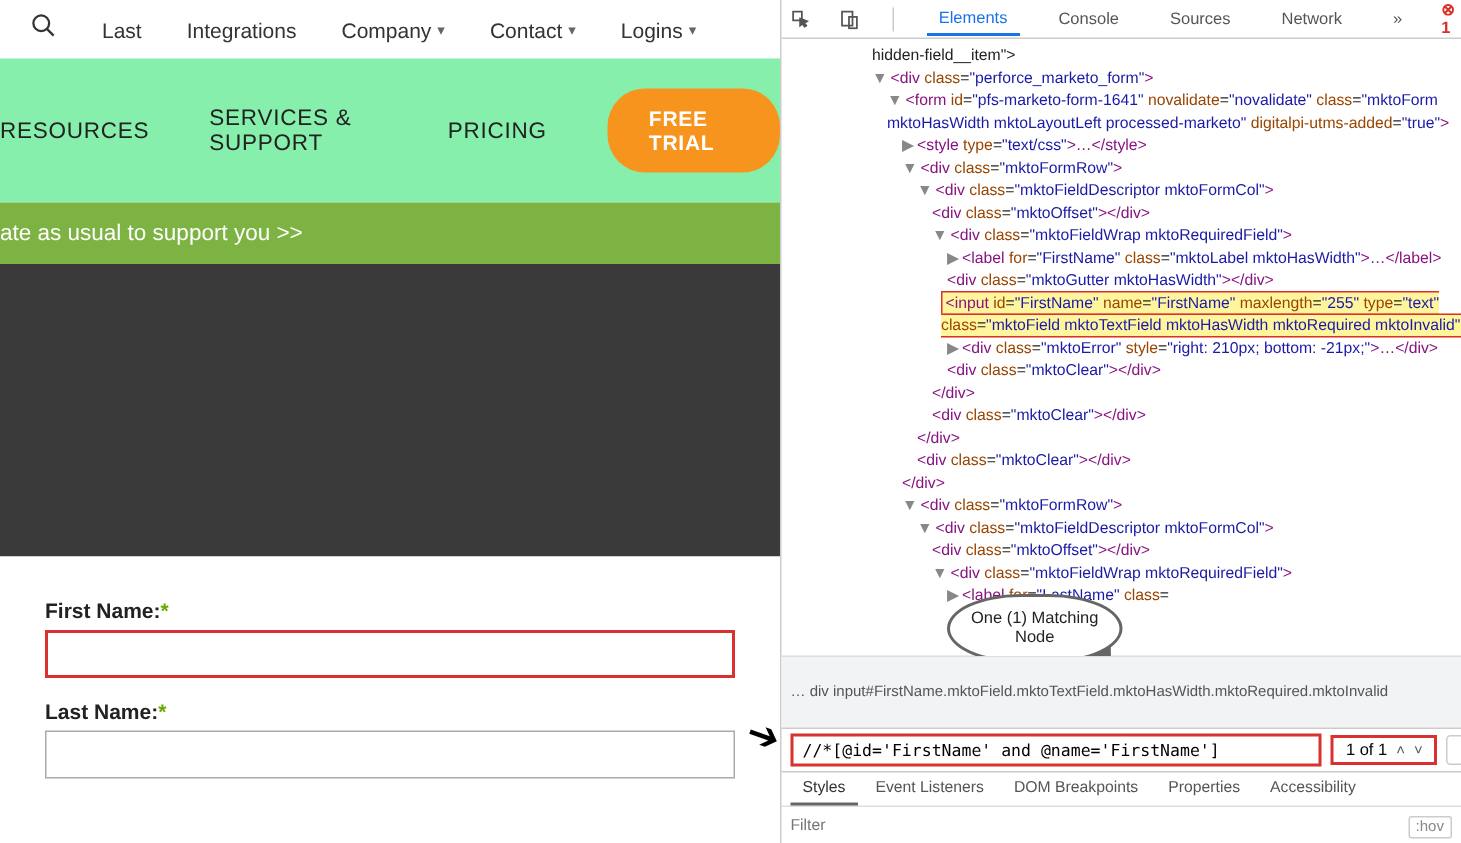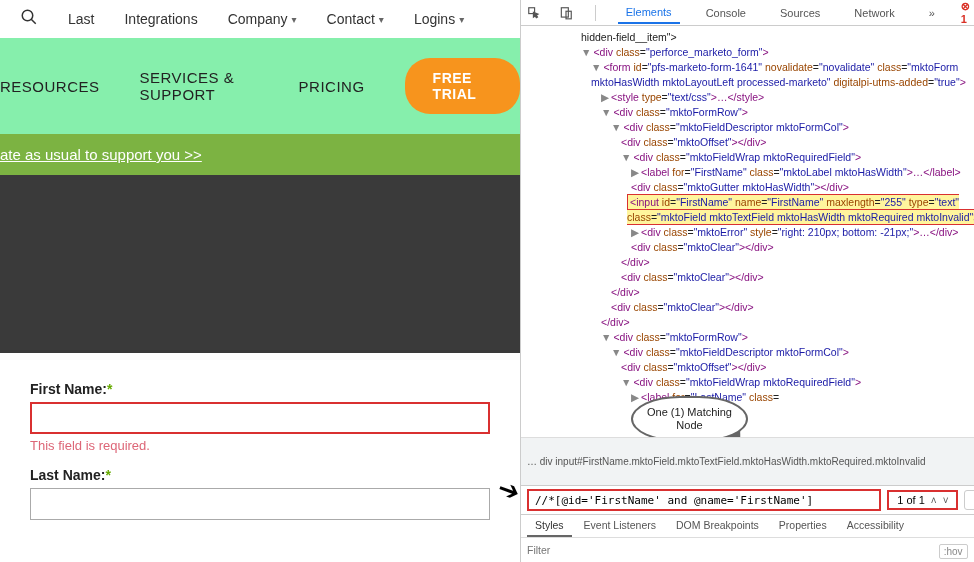--- a/index.html
+++ b/index.html
@@ -6,21 +6,21 @@
 body{width:974px;height:562px;overflow:hidden;display:flex;background:#fff}
 .left{width:532px;display:flex;flex-direction:column}
 .right{flex:1;border-left:1px solid #ccc;display:flex;flex-direction:column;font-size:11px;background:#fff}
 .nav1{display:flex;align-items:center;padding:8px 20px;gap:30px;background:#fff}
 .search-icon svg{width:18px;height:18px;stroke:#333;stroke-width:2;fill:none}
 .nav1-link{color:#333;font-size:14px;cursor:pointer;display:flex;align-items:center;gap:4px}
 .chev{font-size:10px;color:#666}
 .nav2{display:flex;align-items:center;padding:20px 0 20px 0;gap:40px;background:#86efac}
 .nav2-link{color:#222;font-size:15px;font-weight:500;letter-spacing:.5px}
 .trial-btn{background:#f7941d;color:#fff;padding:12px 28px;border-radius:25px;font-weight:700;font-size:14px;letter-spacing:.5px}
-.green-bar{background:#7cb342;color:#fff;padding:12px 0 12px 0;font-size:15px;text-decoration:underline}
+.green-bar{background:#7cb342;color:#fff;padding:12px 0 12px 0;font-size:15px;}
 .dark{background:#3a3a3a;height:195px}
 .form-area{padding:28px 30px;background:#fff}
 .field-row{margin-bottom:14px}
 .lbl{font-weight:700;font-size:14px;color:#222;display:block;margin-bottom:5px}
 .req{color:#6a0}
 .in{width:460px;height:32px;border:1px solid #aaa;padding:4px 6px;font-size:13px}
 .red-box{border:2px solid #d93030}
 .err{color:#d67;font-size:13px;margin-top:4px}
 
 .dt-tabs{display:flex;align-items:center;border-bottom:1px solid #ccc;height:26px;padding:0 6px;gap:18px}
@@ -82,21 +82,20 @@
     <span class="nav2-link">SERVICES &amp; SUPPORT</span>
     <span class="nav2-link">PRICING</span>
     <span class="trial-btn">FREE TRIAL</span>
   </div>
   <div class="green-bar">ate as usual to support you &gt;&gt;</div>
   <div class="dark"></div>
   <div class="form-area">
     <div class="field-row">
       <label class="lbl"><span>First Name:</span><span class="req">*</span></label>
       <input class="in red-box" style="">
-      <div class="err">This field is required.</div>
     </div>
     <div class="field-row">
       <label class="lbl"><span>Last Name:</span><span class="req">*</span></label>
       <input class="in" style="">
     </div>
   </div>
   <span class="conn-arrow">➔</span>
 </div>
 
 <div class="right">

